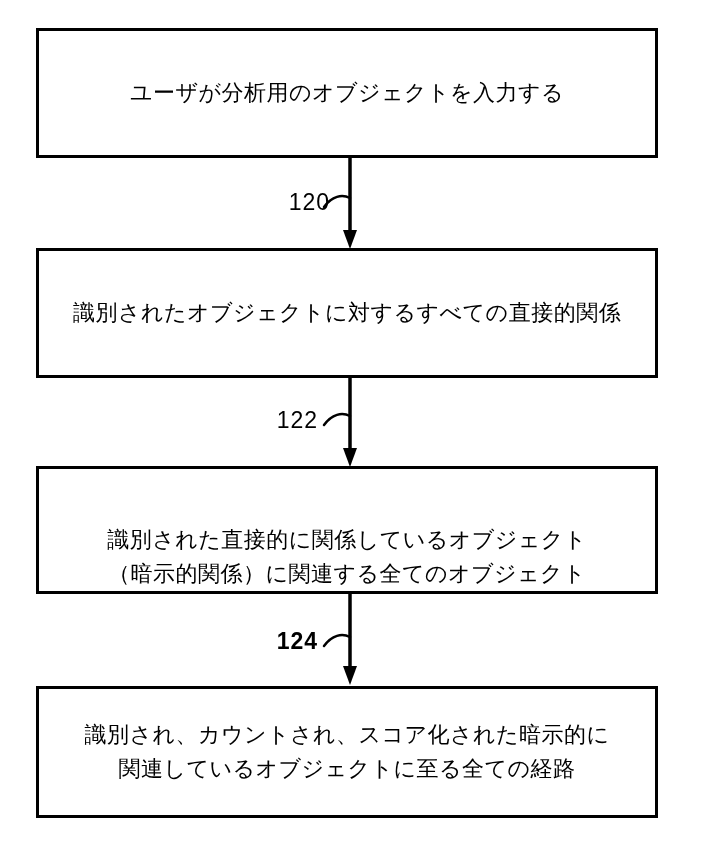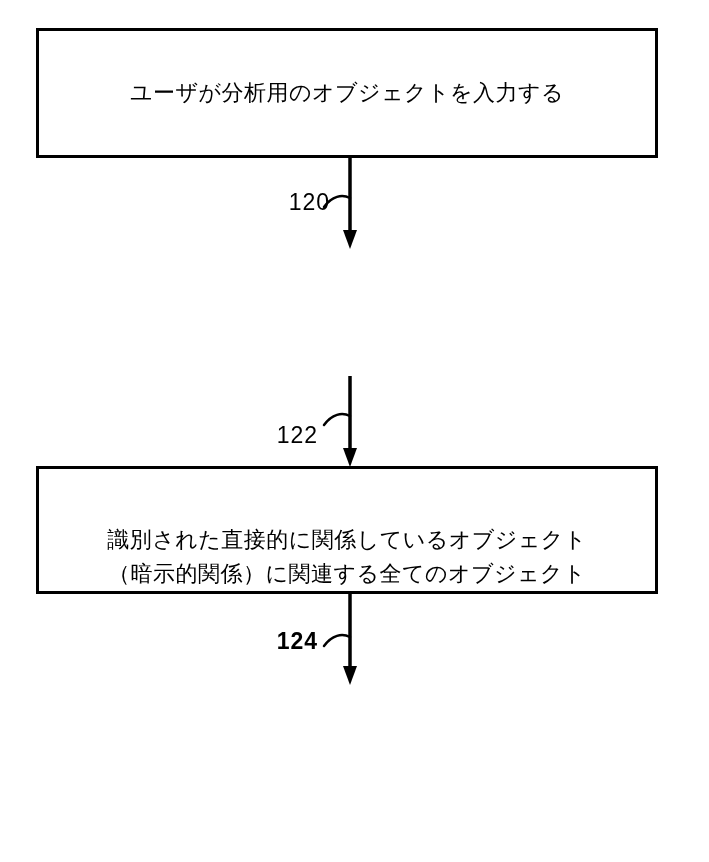--- a/index.html
+++ b/index.html
@@ -44,21 +44,21 @@
   #box-4 { top: 686px; height: 126px; }
 
   .ref-label {
     position: absolute;
     font-size: 23px;
     letter-spacing: 1px;
     width: 46px;
     text-align: right;
   }
   #ref-1 { left: 268px; top: 189px; margin-left: 16px; }
-  #ref-2 { left: 272px; top: 407px; margin-top: 15px; }
+  #ref-2 { left: 272px; top: 407px; }
   #ref-3 { left: 272px; top: 628px; font-weight: bold; }
 
   svg.connector-layer {
     position: absolute;
     left: 0;
     top: 0;
     pointer-events: none;
   }
   .arrow-line {
     stroke: #000000;
@@ -78,26 +78,33 @@
 </style>
 </head>
 <body>
 
 <div class="diagram">
 
   <div class="flow-box" id="box-1">
     <span class="box-text">ユーザが分析用のオブジェクトを入力する</span>
   </div>
 
+  <div class="flow-box" id="box-2">
+    <span class="box-text">識別されたオブジェクトに対するすべての直接的関係</span>
+  </div>
 
   <div class="flow-box" id="box-3">
     <span class="box-text">識別された直接的に関係しているオブジェクト
 （暗示的関係）に関連する全てのオブジェクト</span>
   </div>
 
+  <div class="flow-box" id="box-4">
+    <span class="box-text">識別され、カウントされ、スコア化された暗示的に
+関連しているオブジェクトに至る全ての経路</span>
+  </div>
 
   <div class="ref-label" id="ref-1">120</div>
   <div class="ref-label" id="ref-2">122</div>
   <div class="ref-label" id="ref-3">124</div>
 
   <svg class="connector-layer" width="709" height="862" viewBox="0 0 709 862">
 
     <g>
       <line class="arrow-line" x1="350" y1="156" x2="350" y2="233"></line>
       <polygon class="arrow-head" points="343,230 357,230 350,249"></polygon>

